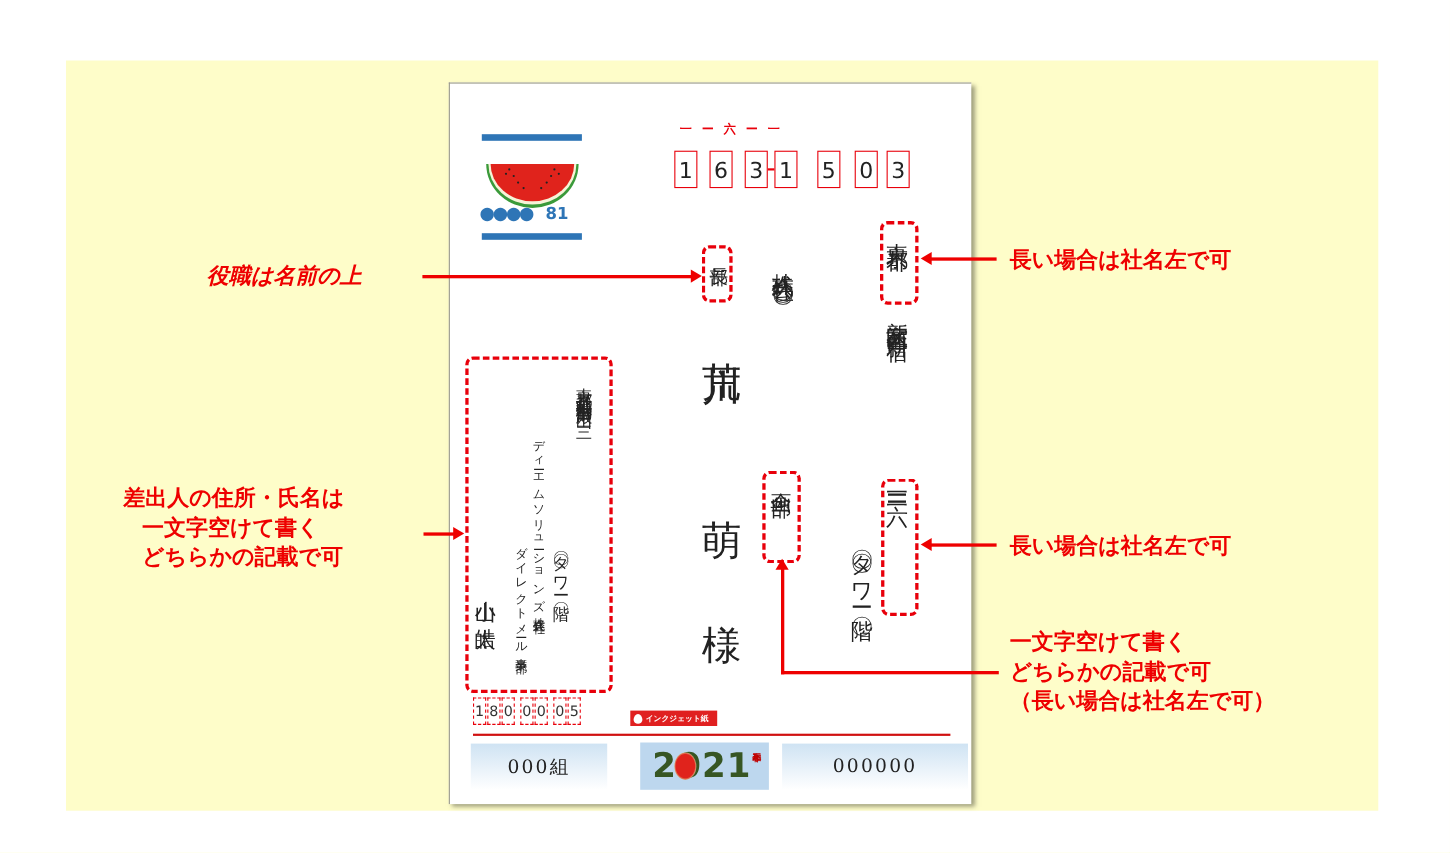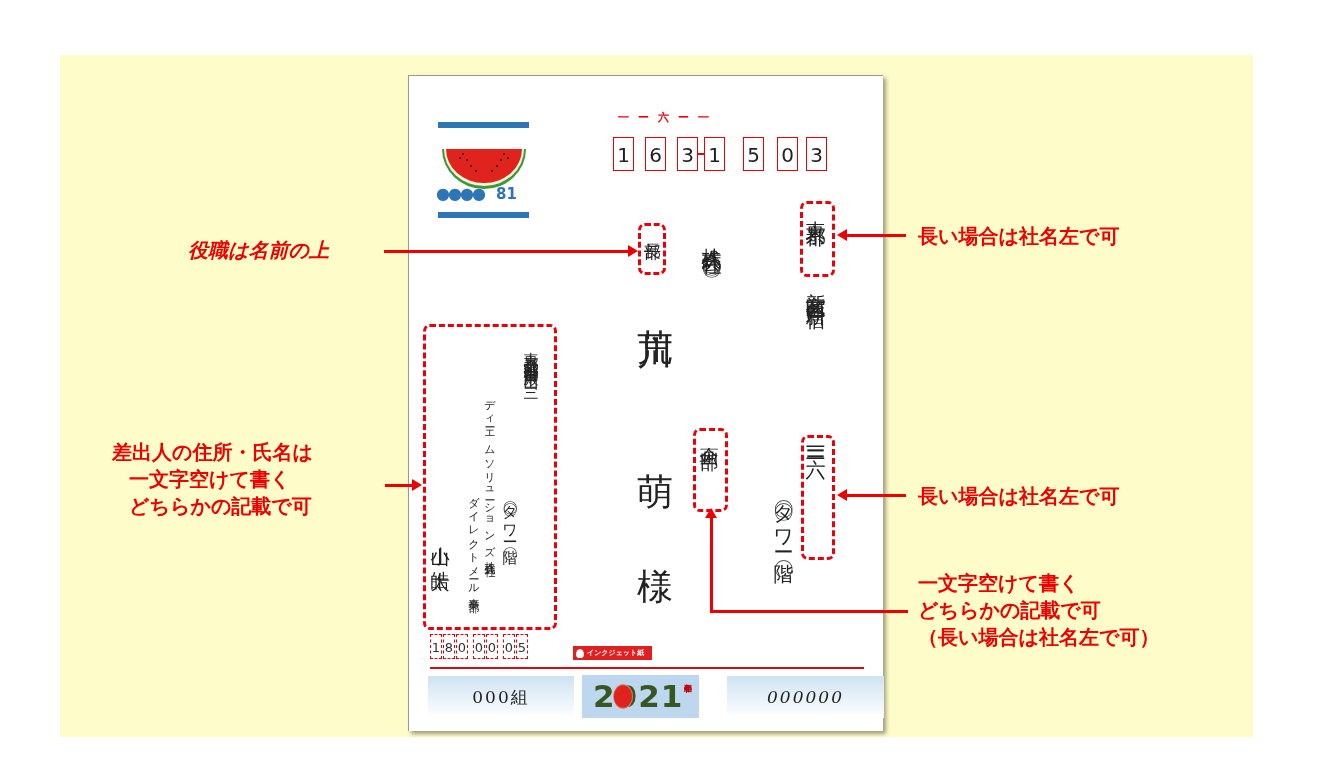--- a/index.html
+++ b/index.html
@@ -91,29 +91,29 @@
   <div class="szip" style="left:516px;">5</div>
 </div>
 
 <div class="abs" style="left:573px;top:646px;width:79px;height:14px;background:#e02020;display:flex;align-items:center;">
   <span style="display:inline-block;width:8px;height:9px;margin:0 3px 0 3px;background:#fff;border-radius:50% 50% 50% 50%/60% 60% 40% 40%;"></span>
   <span style="font-family:Liberation Mono, monospace;font-size:7px;font-weight:bold;color:#fff;white-space:nowrap;">インクジェット紙</span>
 </div>
 
 <div class="abs" style="left:430px;top:667px;width:434px;height:2px;background:#d01010;"></div>
 
-<div class="footer-box" style="left:428px;width:146px;text-align:center;">
+<div class="footer-box" style="left:428px;width:124px;text-align:center;">
   <span>000組</span>
 </div>
 <div class="abs" style="left:582px;top:675px;width:117px;height:43px;background:#bdd7ee;">
   <span class="abs" style="left:11px;top:3px;font-family:'DejaVu Sans',sans-serif;font-weight:bold;font-size:31px;color:#375623;letter-spacing:1px;">2021</span>
   <span class="abs" style="left:31px;top:9px;width:20px;height:25px;border-radius:50%;background:radial-gradient(#e0231c 60%,#d6e2a5 75%,#6a9a3a 100%);"></span>
   <span class="vert" style="left:101px;top:3px;font-family:'DejaVu Sans',sans-serif;font-size:8px;line-height:9px;font-weight:bold;color:#c00000;">令和三年</span>
 </div>
-<div class="footer-box" style="left:727px;width:157px;font-style:italic;">
+<div class="footer-box" style="left:711px;width:169px;">
   <span>000000</span>
 </div>
 
 <div class="dash" style="left:638px;top:223px;width:22px;height:46px;"></div>
 <div class="dash" style="left:800px;top:201px;width:29px;height:70px;"></div>
 <div class="dash" style="left:801px;top:435px;width:28px;height:119px;"></div>
 <div class="dash" style="left:693px;top:428px;width:29px;height:78px;"></div>
 <div class="dash" style="left:423px;top:324px;width:128px;height:300px;"></div>
 
 <div class="note" style="left:188px;top:237px;font-style:italic;">役職は名前の上</div>

